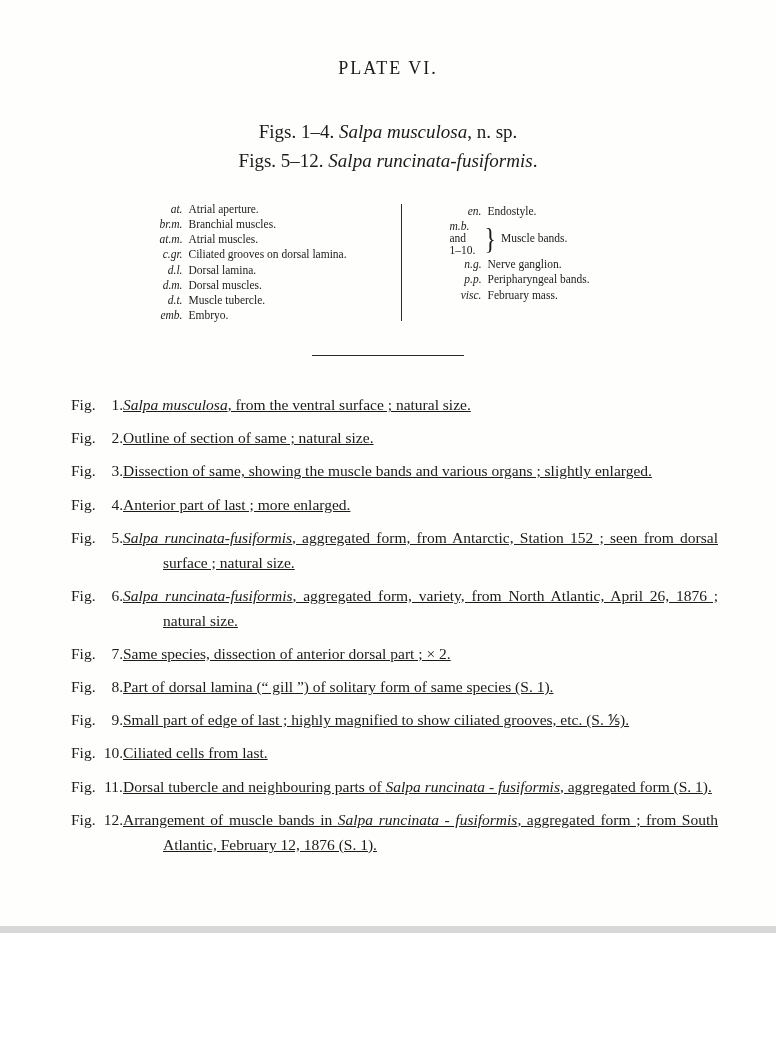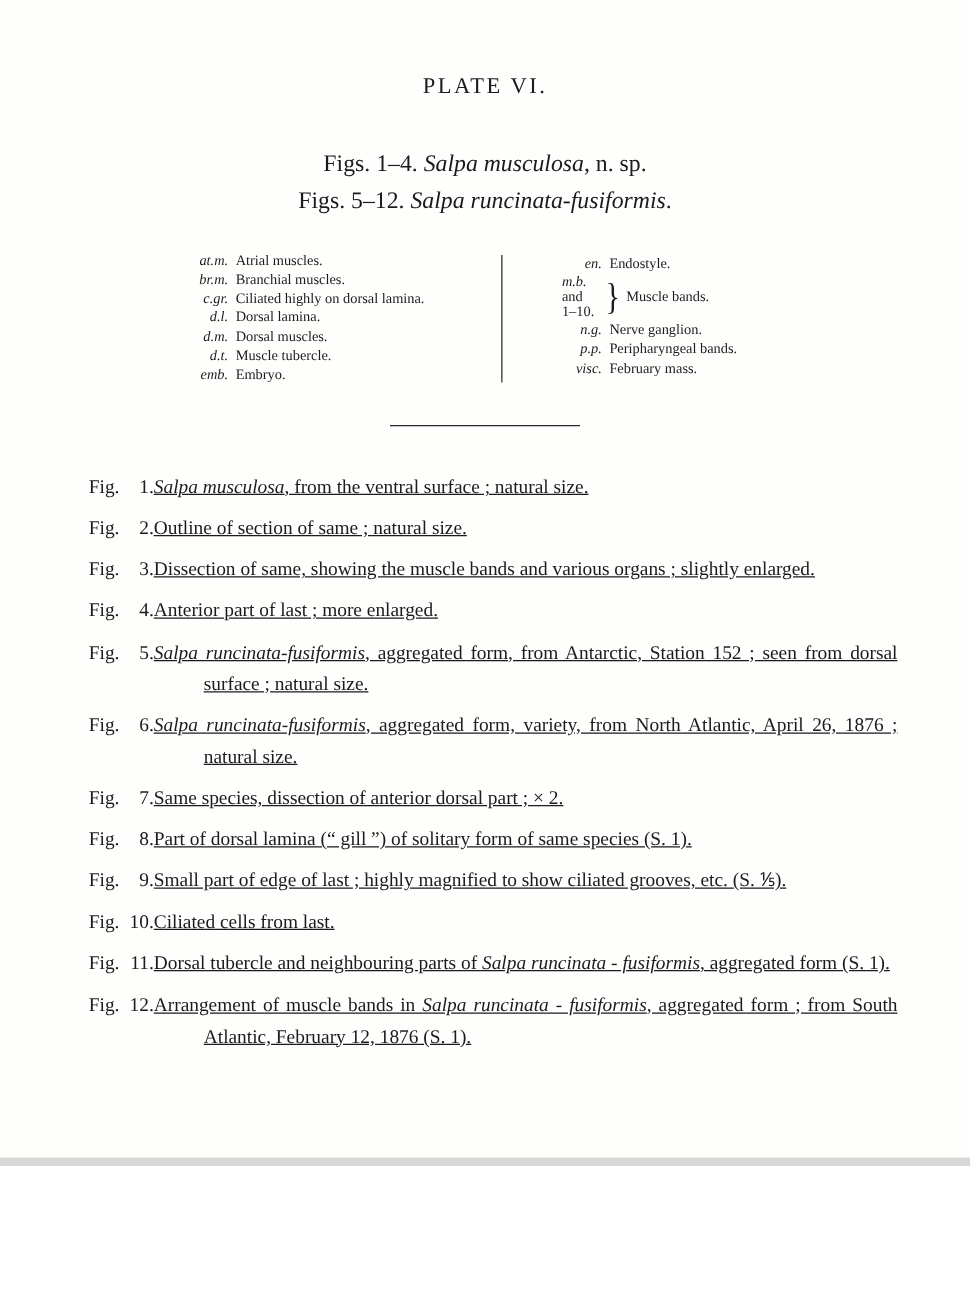--- a/index.html
+++ b/index.html
@@ -125,30 +125,34 @@
   <div class="title">PLATE VI.</div>
 
   <div class="subtitles">
     <div><span>Figs. 1–4. </span><span class="it">Salpa musculosa</span><span>, n. sp.</span></div>
     <div><span>Figs. 5–12. </span><span class="it">Salpa runcinata-fusiformis</span><span>.</span></div>
   </div>
 
   <div class="legend">
     <div class="legend-col legend-col-left" id="legend-left">
         <div class="legend-row">
+          <span class="abbr">at.</span>
+          <span class="desc">Atrial aperture.</span>
+        </div>
+        <div class="legend-row">
+          <span class="abbr">br.m.</span>
+          <span class="desc">Branchial muscles.</span>
+        </div>
+        <div class="legend-row">
           <span class="abbr">at.m.</span>
           <span class="desc">Atrial muscles.</span>
         </div>
         <div class="legend-row">
-          <span class="abbr">br.m.</span>
-          <span class="desc">Branchial muscles.</span>
-        </div>
-        <div class="legend-row">
           <span class="abbr">c.gr.</span>
-          <span class="desc">Ciliated highly on dorsal lamina.</span>
+          <span class="desc">Ciliated grooves on dorsal lamina.</span>
         </div>
         <div class="legend-row">
           <span class="abbr">d.l.</span>
           <span class="desc">Dorsal lamina.</span>
         </div>
         <div class="legend-row">
           <span class="abbr">d.m.</span>
           <span class="desc">Dorsal muscles.</span>
         </div>
         <div class="legend-row">

